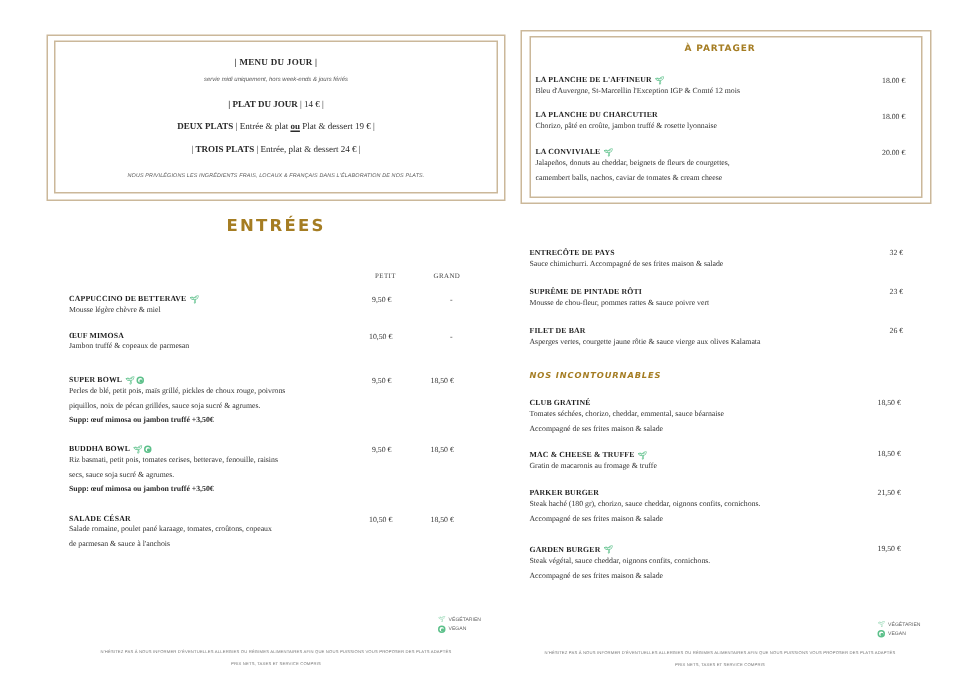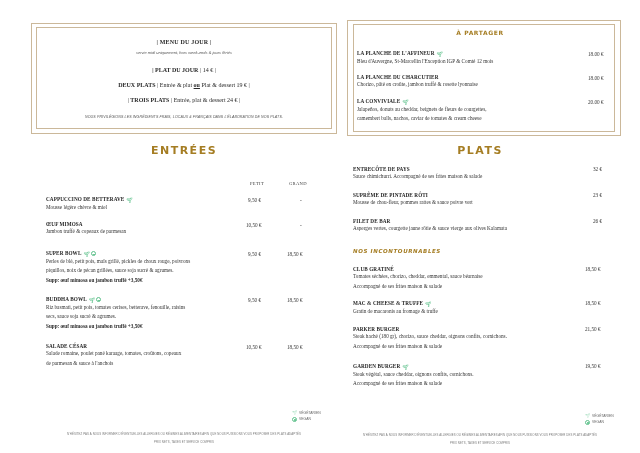--- a/index.html
+++ b/index.html
@@ -136,21 +136,20 @@
   </div>
   <div class="price" style="left:268px;top:75px;">18.00 €</div>
 
   <div class="item" style="left:37px;top:98px;">
     <div class="name"><span>LA CONVIVIALE</span><span class="veg">🌱︎</span></div>
     <div class="desc">Jalapeños, donuts au cheddar, beignets de fleurs de courgettes,</div>
     <div class="desc">camembert balls, nachos, caviar de tomates &amp; cream cheese</div>
   </div>
   <div class="price" style="left:268px;top:99px;">20.00 €</div>
 
-  <div class="section-title" style="top:144px;">PLATS</div>
 
   <div class="item" style="left:33px;top:166px;">
     <div class="name">ENTRECÔTE DE PAYS</div>
     <div class="desc">Sauce chimichurri. Accompagné de ses frites maison &amp; salade</div>
   </div>
   <div class="price" style="left:273px;top:166px;">32 €</div>
 
   <div class="item" style="left:33px;top:192px;">
     <div class="name">SUPRÊME DE PINTADE RÔTI</div>
     <div class="desc">Mousse de chou-fleur, pommes rattes &amp; sauce poivre vert</div>

